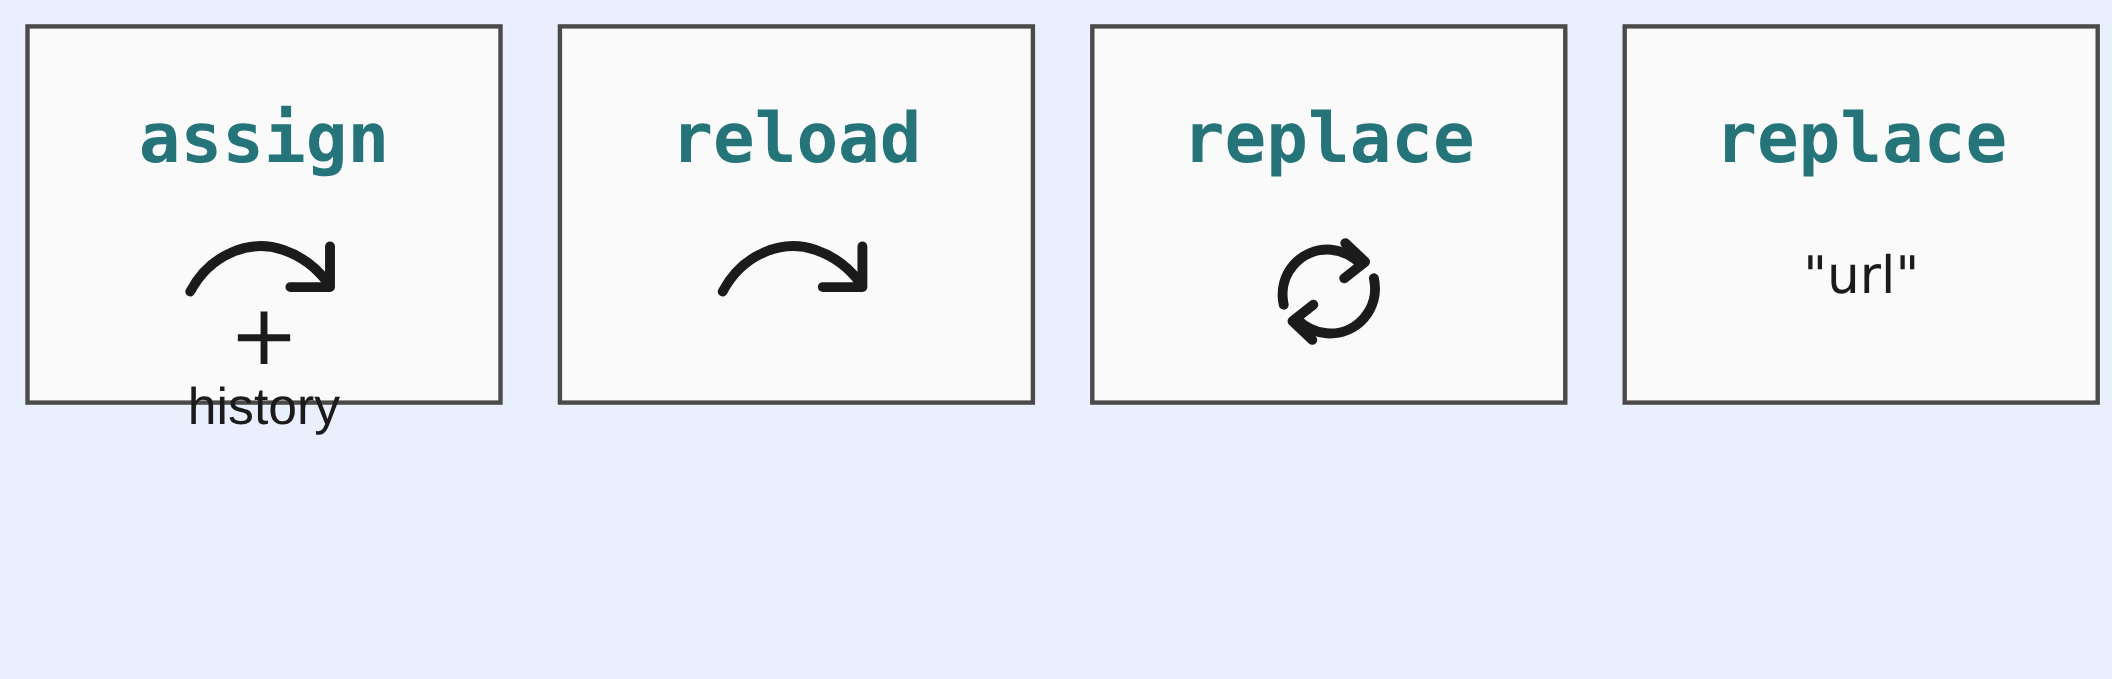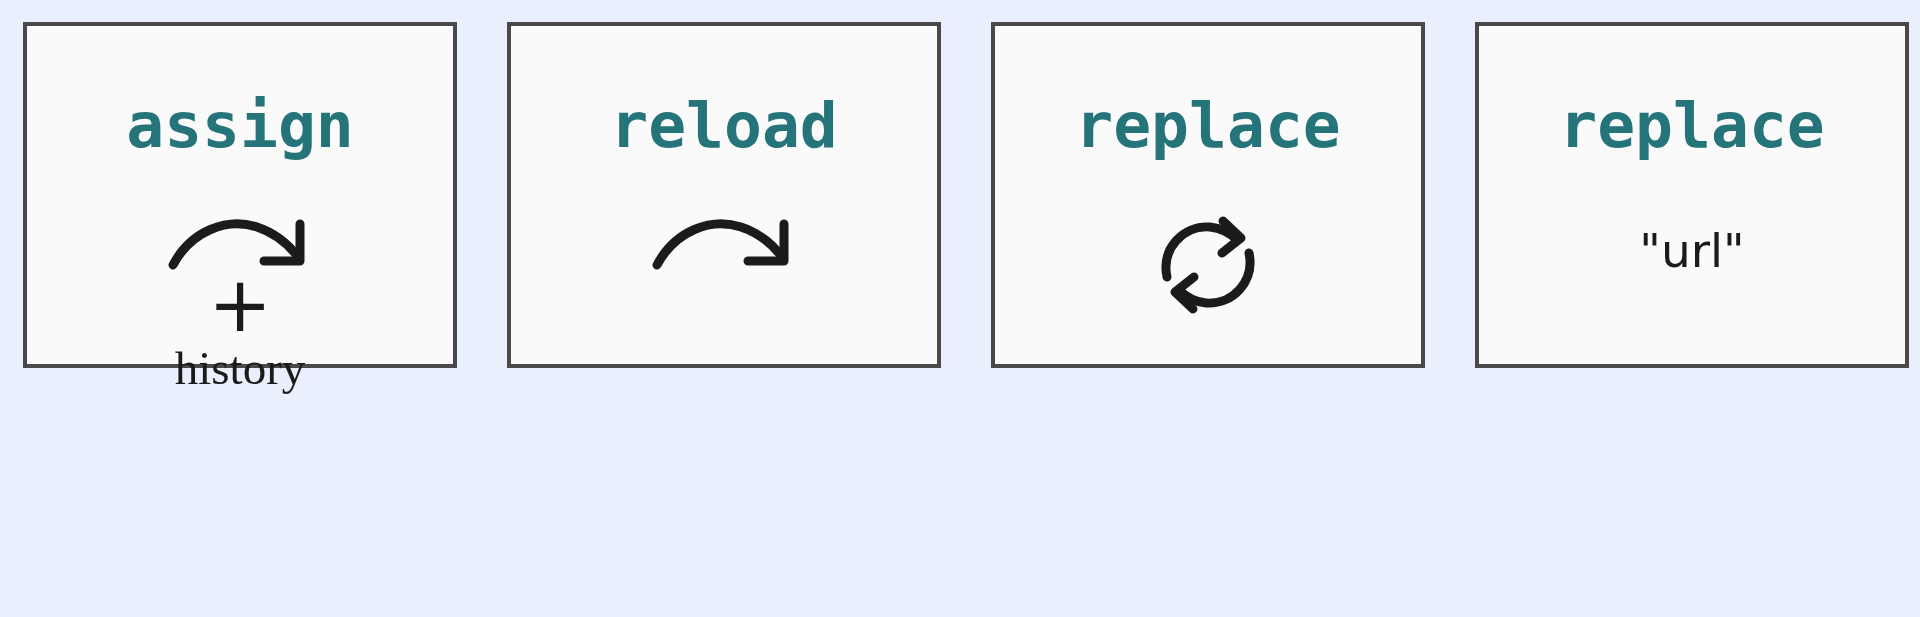--- a/index.html
+++ b/index.html
@@ -59,21 +59,21 @@
   }
   .plus-sign {
     font-family: "DejaVu Sans", sans-serif;
     font-size: 76px;
     line-height: 0.78;
     color: #1b1b1b;
     font-weight: 400;
     margin-top: 2px;
   }
   .sub-label {
-    font-family: Liberation Serif, serif;
+    font-family: Liberation Sans, sans-serif;
     font-size: 47px;
     line-height: 1.05;
     color: #1b1b1b;
     margin-top: 10px;
     white-space: nowrap;
   }
   .value-text {
     font-family: "DejaVu Sans", "Liberation Sans", sans-serif;
     font-size: 47px;
     line-height: 1;

